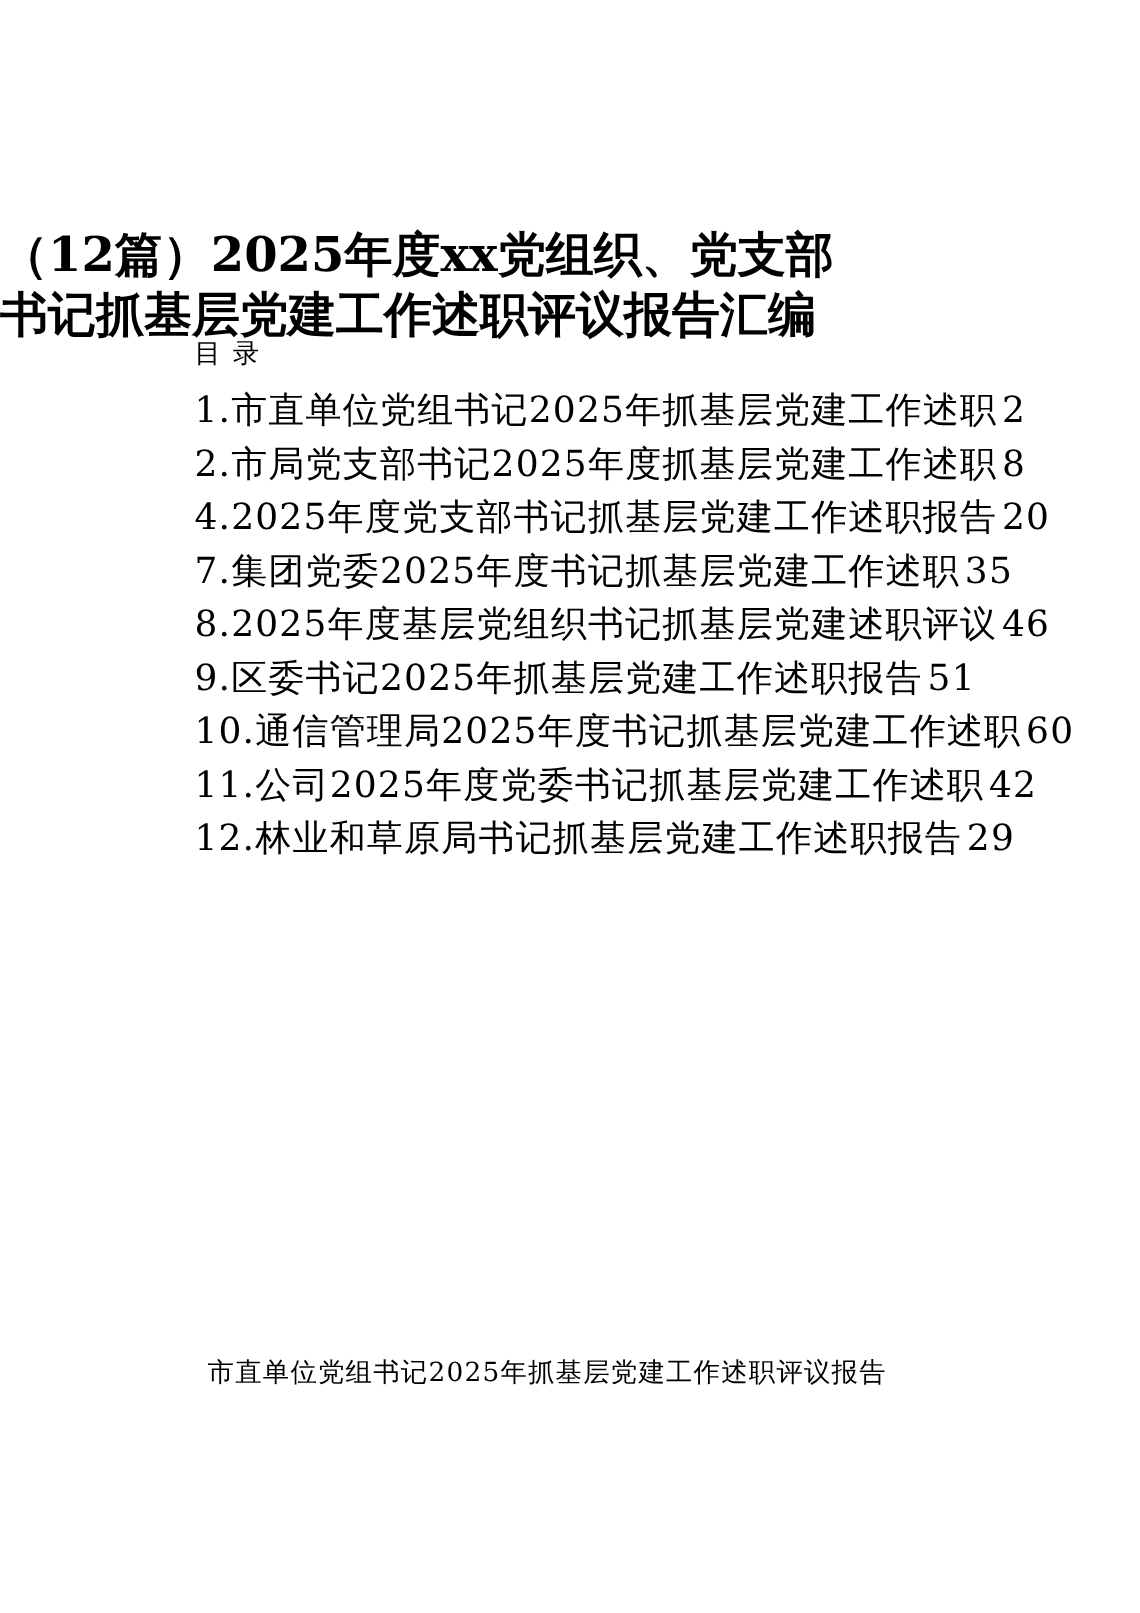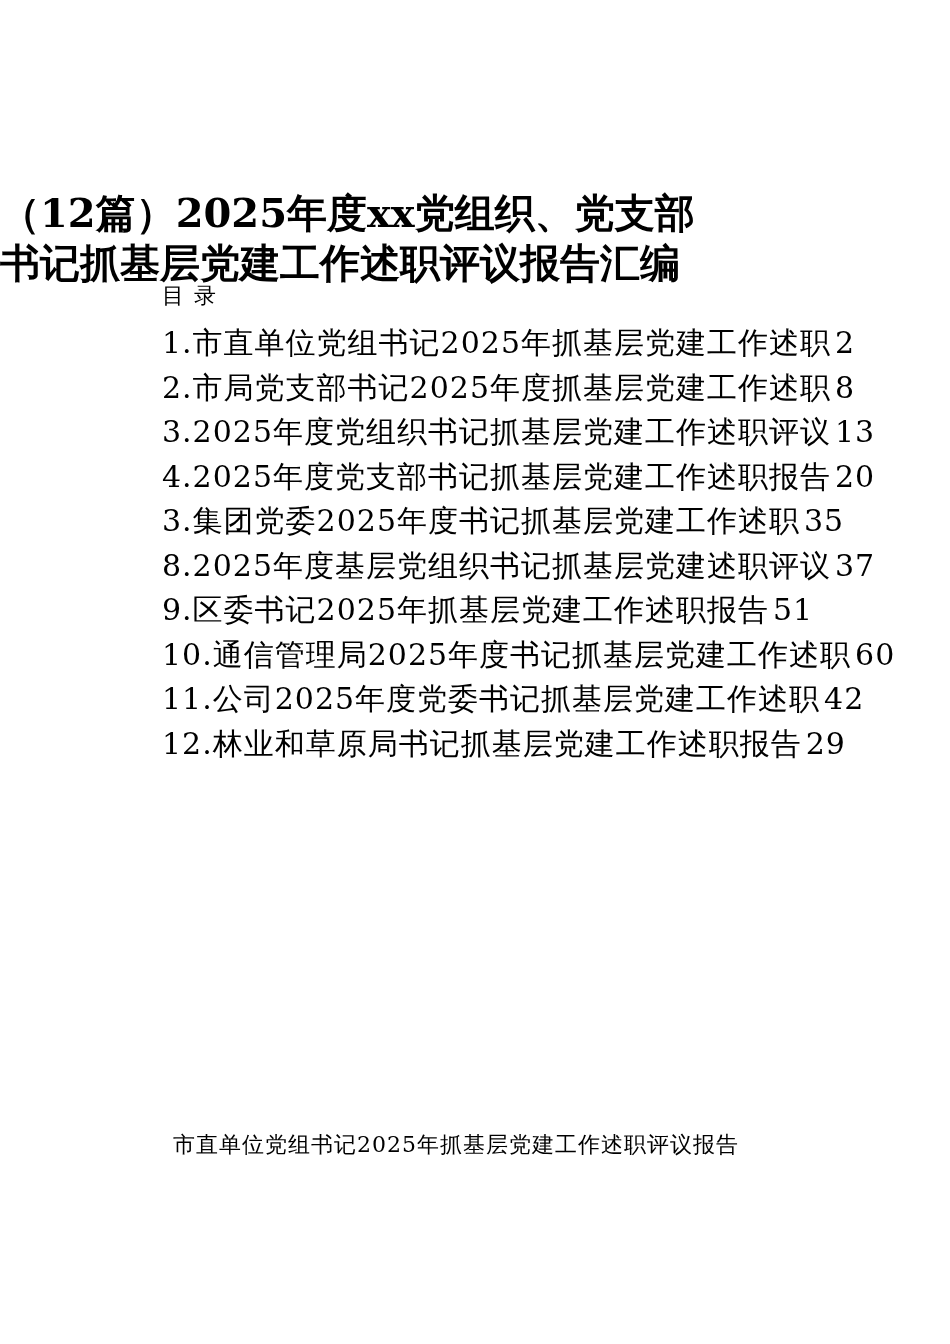--- a/index.html
+++ b/index.html
@@ -71,24 +71,23 @@
 
 <div>
   <div class="title l1">（12篇）2025年度xx党组织、党支部</div>
   <div class="title l2">书记抓基层党建工作述职评议报告汇编</div>
 
   <div class="toc-heading">目录</div>
 
   <ul class="toc">
     <li class="toc-item"><span>1.市直单位党组书记2025年抓基层党建工作述职</span><span class="page">2</span></li>
     <li class="toc-item"><span>2.市局党支部书记2025年度抓基层党建工作述职</span><span class="page">8</span></li>
-    <li class="toc-item"><span>3.2025年度党组织书记抓基层党建工作述职评议</span><span class="page">13</span></li>
     <li class="toc-item"><span>4.2025年度党支部书记抓基层党建工作述职报告</span><span class="page">20</span></li>
-    <li class="toc-item"><span>3.集团党委2025年度书记抓基层党建工作述职</span><span class="page">35</span></li>
-    <li class="toc-item"><span>8.2025年度基层党组织书记抓基层党建述职评议</span><span class="page">37</span></li>
+    <li class="toc-item"><span>7.集团党委2025年度书记抓基层党建工作述职</span><span class="page">35</span></li>
+    <li class="toc-item"><span>8.2025年度基层党组织书记抓基层党建述职评议</span><span class="page">46</span></li>
     <li class="toc-item"><span>9.区委书记2025年抓基层党建工作述职报告</span><span class="page">51</span></li>
     <li class="toc-item"><span>10.通信管理局2025年度书记抓基层党建工作述职</span><span class="page">60</span></li>
     <li class="toc-item"><span>11.公司2025年度党委书记抓基层党建工作述职</span><span class="page">42</span></li>
     <li class="toc-item"><span>12.林业和草原局书记抓基层党建工作述职报告</span><span class="page">29</span></li>
   </ul>
 
   <div class="section-title">市直单位党组书记2025年抓基层党建工作述职评议报告</div>
 </div>
 
 </body></html>

